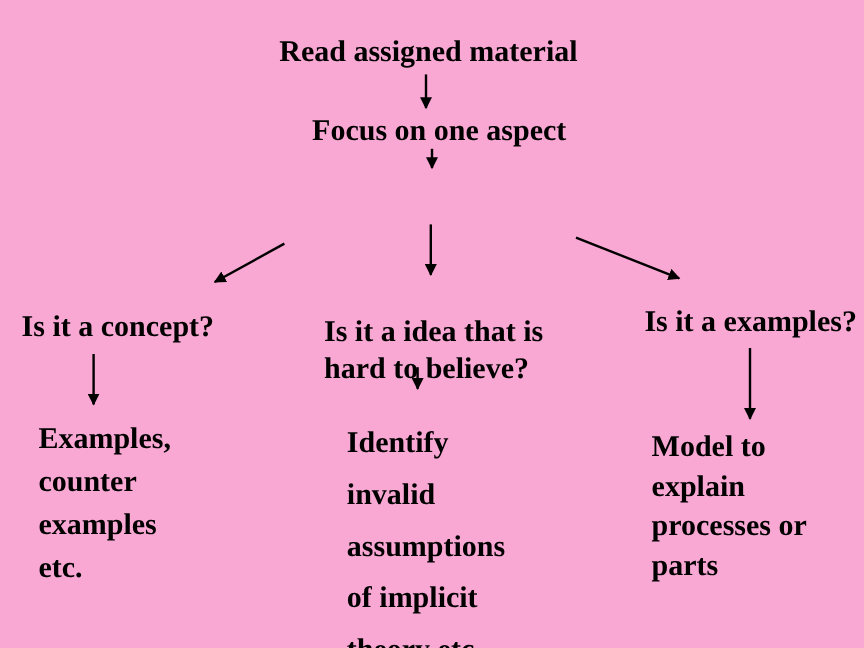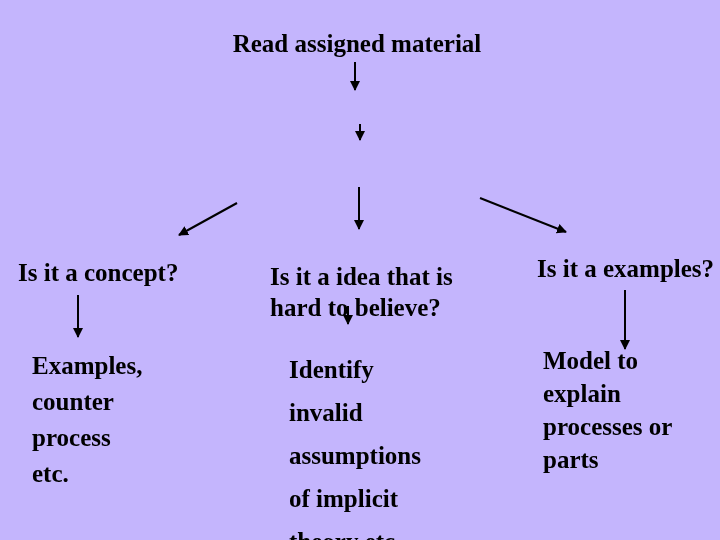--- a/index.html
+++ b/index.html
@@ -1,20 +1,20 @@
 <!DOCTYPE html>
 <html><head>
 <meta charset="utf-8">
 <style>
   html, body { margin: 0; padding: 0; }
   .canvas {
     position: relative;
     width: 720px;
     height: 540px;
-    background: #c4b5fd;
+    background: #f9a8d4;
     overflow: hidden;
     font-family: "Liberation Serif", "DejaVu Serif", serif;
     font-weight: bold;
     color: #000000;
   }
   .arrows {
     position: absolute;
     left: 0; top: 0;
     width: 720px; height: 540px;
   }
@@ -30,21 +30,21 @@
     white-space: nowrap;
   }
   .node-read      { left: 357px; top: 28px; }
   .node-focus     { left: 366px; top: 94px; }
   .node-classify  { left: 353px; top: 143px; }
   .node-concept   { left: 18px;  top: 257px; white-space: nowrap; text-align: center; }
   .node-idea      { left: 270px; top: 242px; line-height: 31px; margin-top: 19px; }
   .node-process   { left: 537px; top: 253px; white-space: nowrap; }
   .node-examples  { left: 32px;  top: 348px; line-height: 36px; }
   .node-identify  { left: 289px; top: 348px; line-height: 43px; }
-  .node-model     { left: 543px; top: 344px; line-height: 33px; }
+  .node-model     { left: 543px; top: 356px; line-height: 33px; }
 </style>
 </head>
 <body>
 
 <div class="canvas">
 
   <svg class="arrows" width="720" height="540" viewBox="0 0 720 540" aria-hidden="true">
     <defs>
       <marker id="ah" markerWidth="5.5" markerHeight="5" refX="4.5" refY="2.5" orient="auto">
         <path d="M0,0 L5,2.5 L0,5 z" fill="#000000"></path>
@@ -55,32 +55,33 @@
     <line x1="237" y1="203" x2="179" y2="235" marker-end="url(#ah)"></line>
     <line x1="359" y1="187" x2="359" y2="229" marker-end="url(#ah)"></line>
     <line x1="480" y1="198" x2="566" y2="232" marker-end="url(#ah)"></line>
     <line x1="78" y1="295" x2="78" y2="337" marker-end="url(#ah)"></line>
     <line x1="348" y1="306" x2="348" y2="324" marker-end="url(#ah)"></line>
     <line x1="625" y1="290" x2="625" y2="349" marker-end="url(#ah)"></line>
   </svg>
 
   <div class="node centered node-read">Read assigned material</div>
 
+  <div class="node centered node-focus">Focus on one aspect</div>
 
 
   <div class="node node-concept">Is it a concept?</div>
 
   <div class="node node-idea">Is it a idea that is
 hard to believe?</div>
 
   <div class="node node-process">Is it a examples?</div>
 
   <div class="node node-examples">Examples,
 counter
-process
+examples
 etc.</div>
 
   <div class="node node-identify">Identify
 invalid
 assumptions
 of implicit
 theory etc.</div>
 
   <div class="node node-model">Model to
 explain

